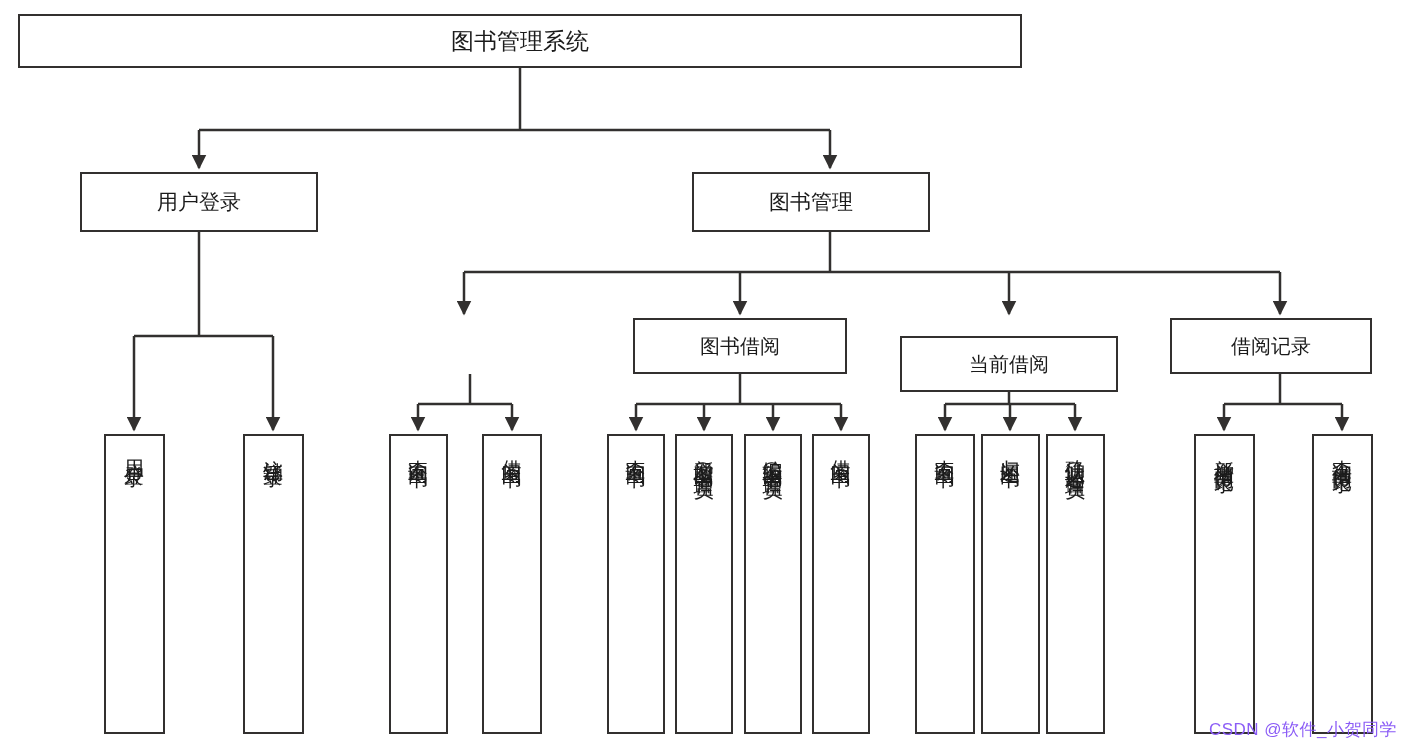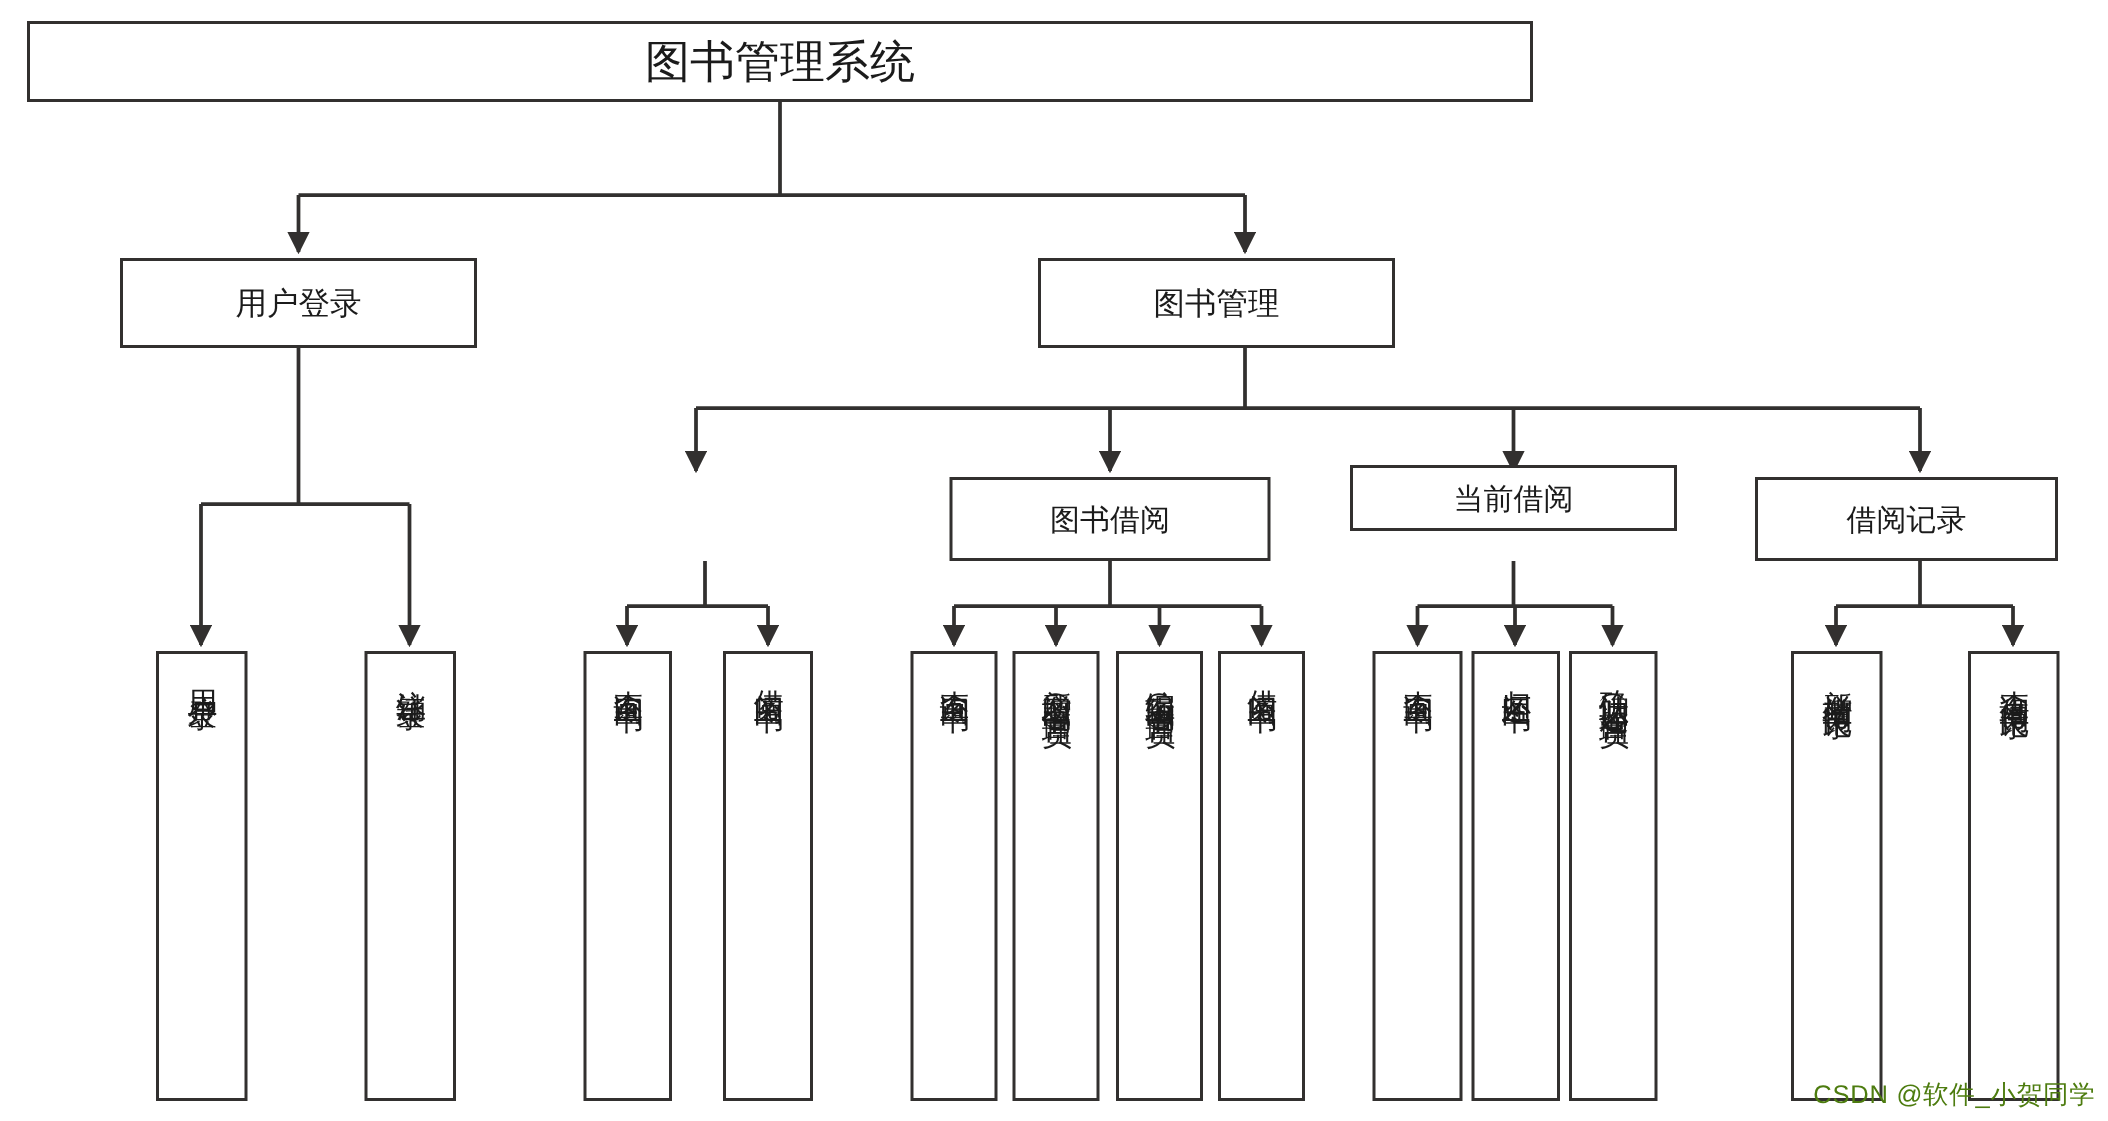--- a/index.html
+++ b/index.html
@@ -30,21 +30,21 @@
     box-sizing: border-box;
     background: #ffffff;
     border: 2px solid #32302f;
     display: flex;
     align-items: center;
     justify-content: center;
     text-align: center;
     color: #1b1b1b;
   }
   .node.root {
-    font-size: 30px;
+    font-size: 23px;
   }
   .node.level1 {
     font-size: 21px;
   }
   .node.level2 {
     font-size: 20px;
   }
   .node.leaf {
     font-size: 20px;
     align-items: flex-start;
@@ -55,21 +55,21 @@
     text-orientation: upright;
     letter-spacing: 3px;
     line-height: 1;
     white-space: nowrap;
   }
   #watermark {
     position: absolute;
     right: 8px;
     bottom: 6px;
     font-size: 17px;
-    color: #4d7c0f;
+    color: #8b5cf6;
     letter-spacing: 0.5px;
     white-space: nowrap;
   }
 </style>
 </head>
 <body>
 
 <div id="canvas">
 
   <svg id="connectors" viewBox="0 0 1405 747" xmlns="http://www.w3.org/2000/svg">
@@ -130,21 +130,21 @@
   <div class="node level1" style="left:80px; top:172px; width:238px; height:60px;">
     <span>用户登录</span>
   </div>
   <div class="node level1" style="left:692px; top:172px; width:238px; height:60px;">
     <span>图书管理</span>
   </div>
 
   <div class="node level2" style="left:633px; top:318px; width:214px; height:56px;">
     <span>图书借阅</span>
   </div>
-  <div class="node level2" style="left:900px; top:310px; width:218px; height:44px;">
+  <div class="node level2" style="left:900px; top:336px; width:218px; height:56px;">
     <span>当前借阅</span>
   </div>
   <div class="node level2" style="left:1170px; top:318px; width:202px; height:56px;">
     <span>借阅记录</span>
   </div>
 
   <div class="node leaf" style="left:104px; top:434px; width:61px; height:300px;">
     <span class="vtext">用户登录</span>
   </div>
   <div class="node leaf" style="left:243px; top:434px; width:61px; height:300px;">

